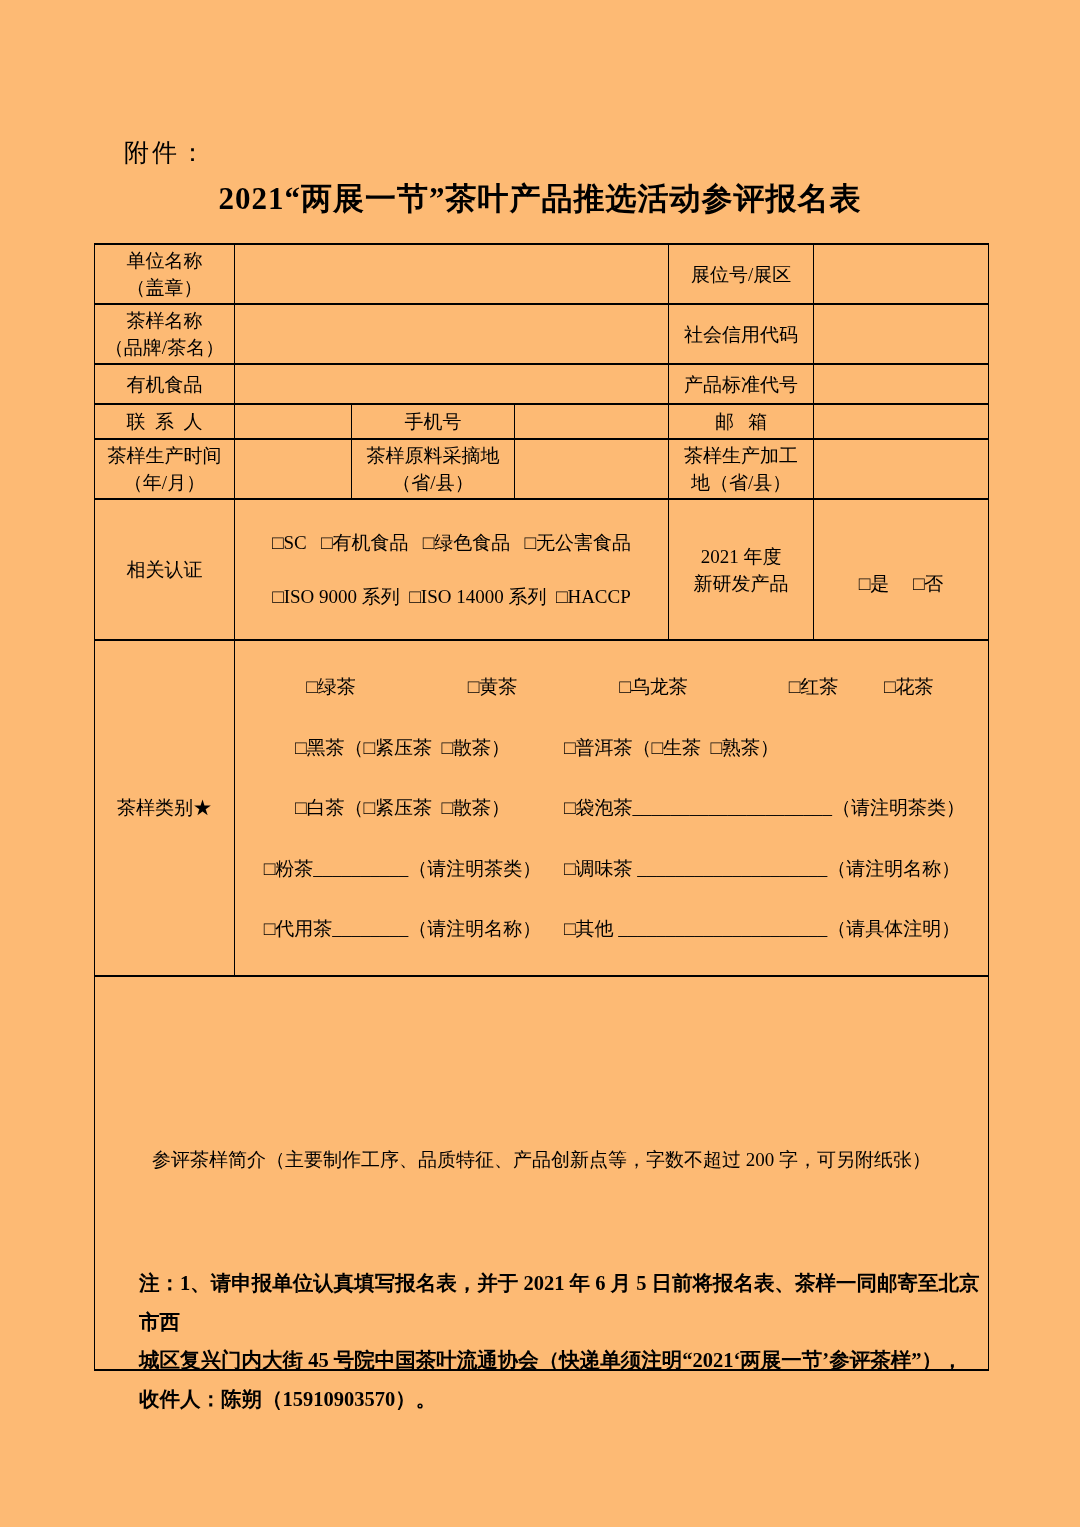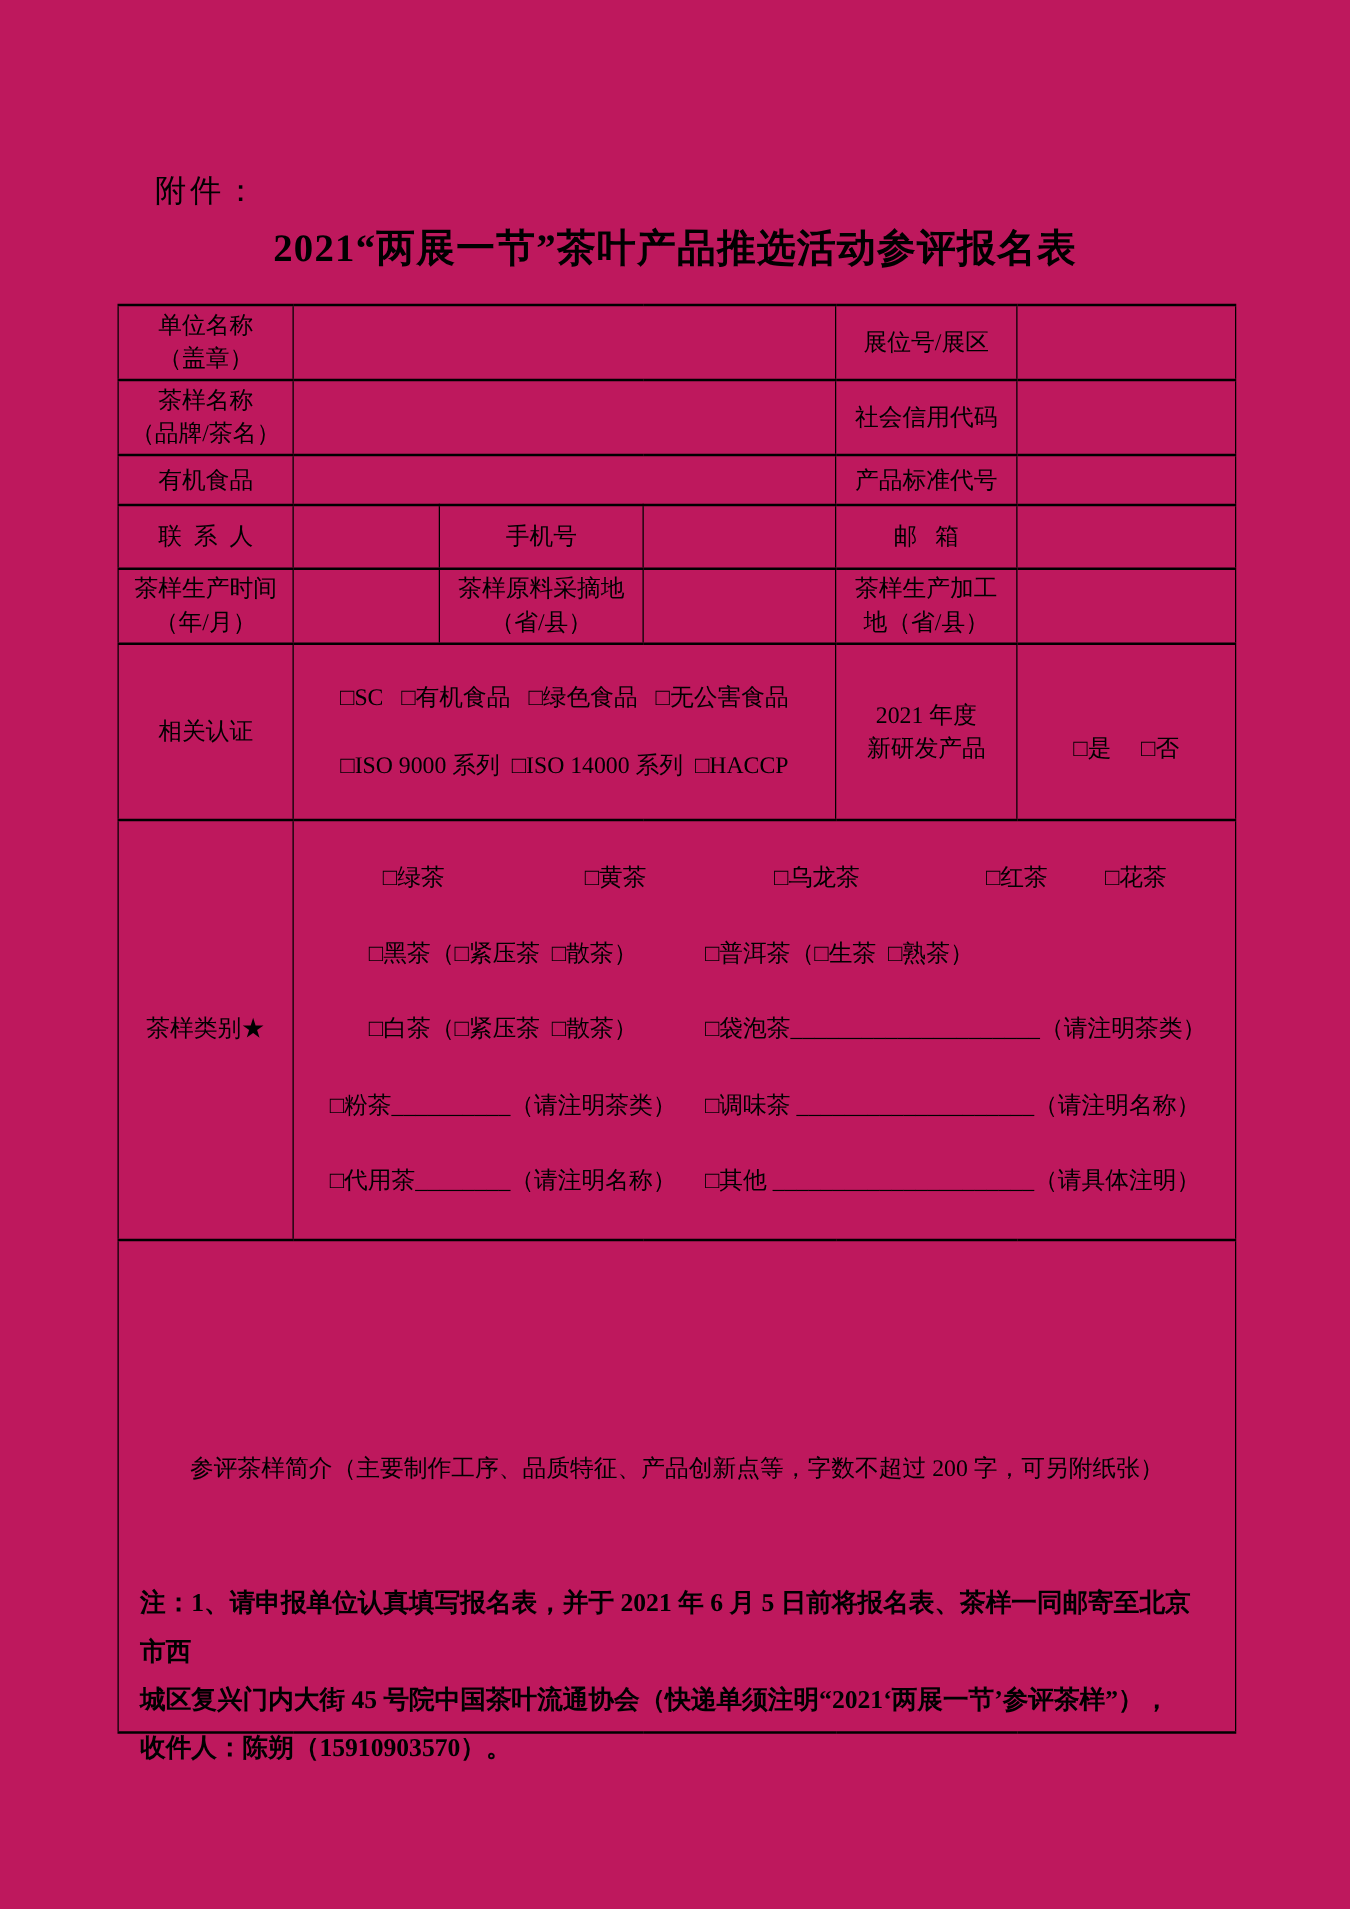--- a/index.html
+++ b/index.html
@@ -3,21 +3,21 @@
 <meta charset="utf-8">
 <style>
   * { box-sizing: border-box; }
   html, body { margin: 0; padding: 0; }
   body {
     width: 1080px; height: 1527px;
     background: #ffffff;
     color: #000;
     font-family: "Liberation Serif", "DejaVu Serif", serif;
   }
-  .page { position: relative; width: 1080px; height: 1527px; background: #be185d; overflow: hidden; }
+  .page { position: relative; width: 1080px; height: 1527px; background: #fdba74; overflow: hidden; }
 
   .attachment {
     position: absolute; left: 124px; top: 136px;
     font-size: 25px; letter-spacing: 3px;
   }
   .doc-title {
     position: absolute; left: 0; top: 178px; width: 1080px;
     text-align: center; font-size: 31px; font-weight: bold; letter-spacing: 1px;
   }
 
@@ -37,21 +37,21 @@
   }
   td.cert-opts { text-align: left; padding-left: 12px; line-height: 29px; }
   td.cat-cell  { text-align: left; padding: 4px 6px 4px 10px; }
   .cat-line { display: flex; line-height: 33.5px; }
   .cat-line span { white-space: pre; }
   .s1 { width: 180px; } .s2 { width: 143px; } .s3 { width: 179px; } .s4 { width: 141px; }
   .half { width: 323px; }
   td.intro-cell { text-align: left; vertical-align: top; padding: 10px 12px; line-height: 30px; }
 
   .notes {
-    position: absolute; left: 112px; top: 1264px; width: 860px;
+    position: absolute; left: 139px; top: 1264px; width: 860px;
     font-size: 20.5px; font-weight: bold; line-height: 38.5px;
   }
   .notes .indent { text-indent: 47px; }
 </style>
 </head>
 <body>
 
 <div class="page">
 
   <div class="attachment">附件：</div>
@@ -80,21 +80,21 @@
       <td colspan="3"></td>
       <td>社会信用代码</td>
       <td></td>
     </tr>
     <tr style="height:40px">
       <td>有机食品</td>
       <td colspan="3"></td>
       <td>产品标准代号</td>
       <td></td>
     </tr>
-    <tr style="height:51px">
+    <tr style="height:35px">
       <td>联&nbsp;&nbsp;系&nbsp;&nbsp;人</td>
       <td></td>
       <td>手机号</td>
       <td></td>
       <td>邮&nbsp;&nbsp;&nbsp;箱</td>
       <td></td>
     </tr>
     <tr style="height:59px">
       <td>茶样生产时间
 （年/月）</td>

